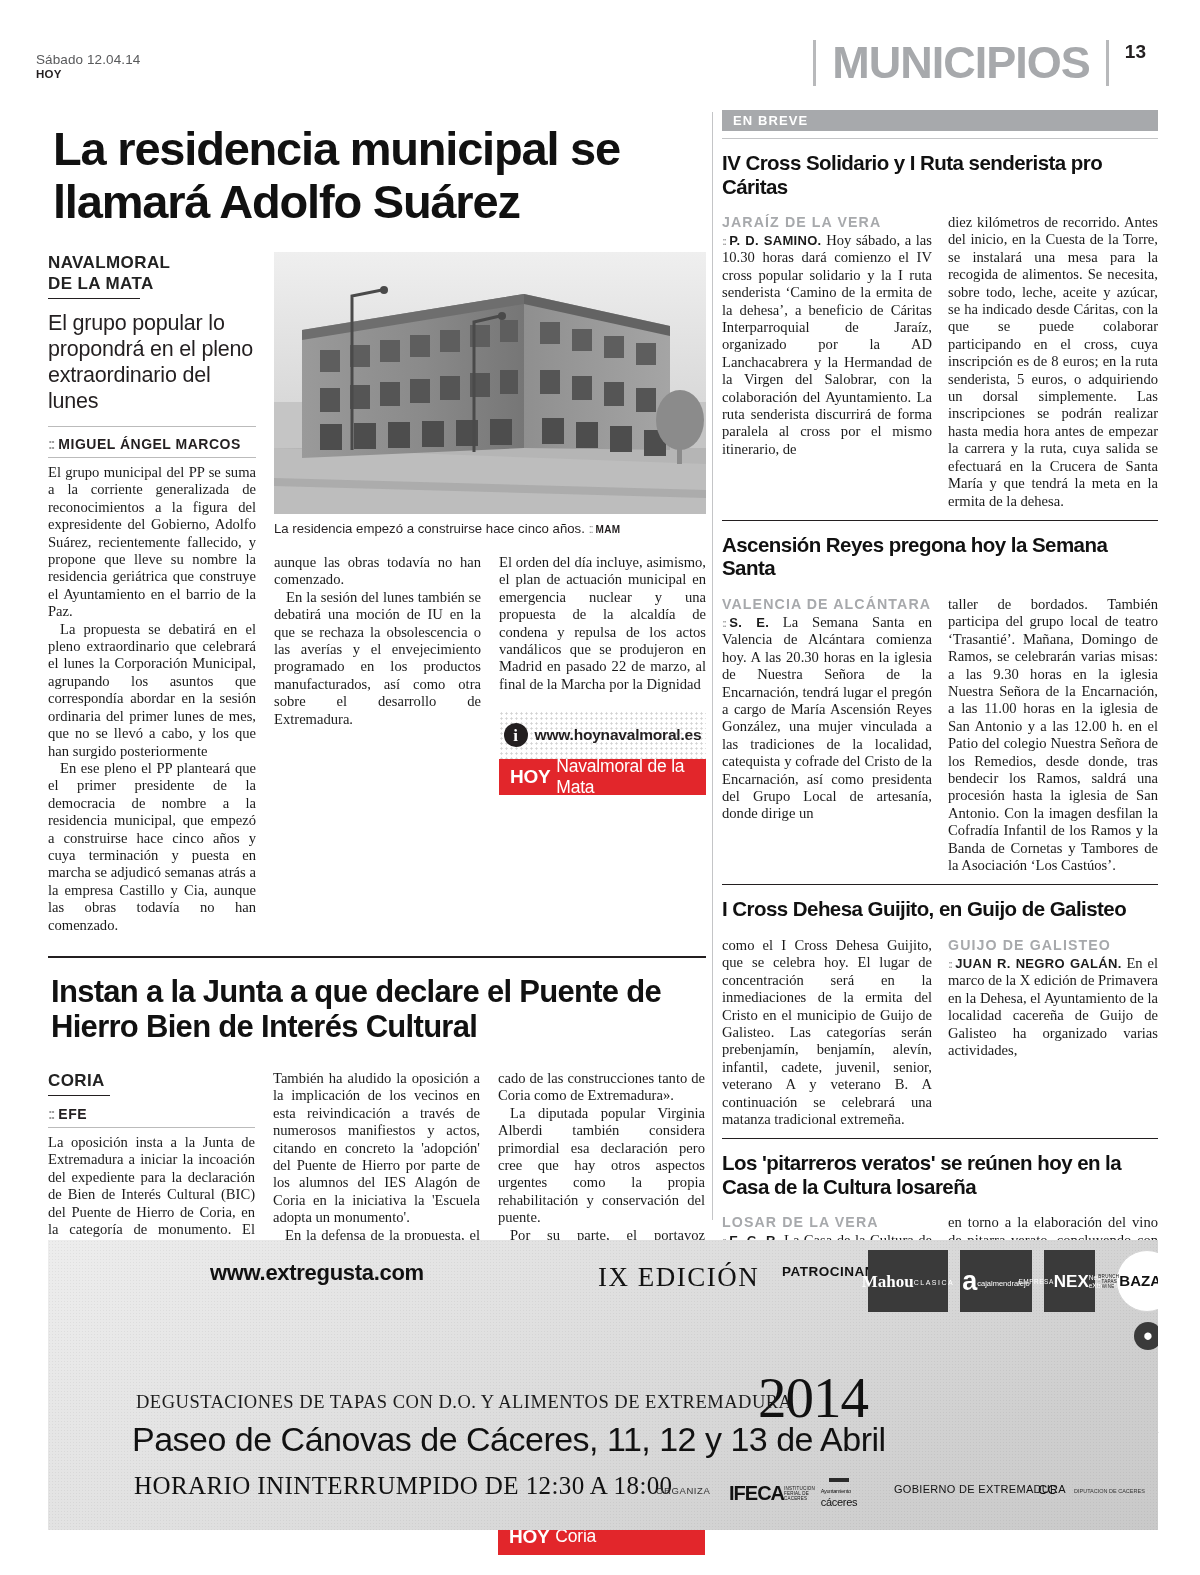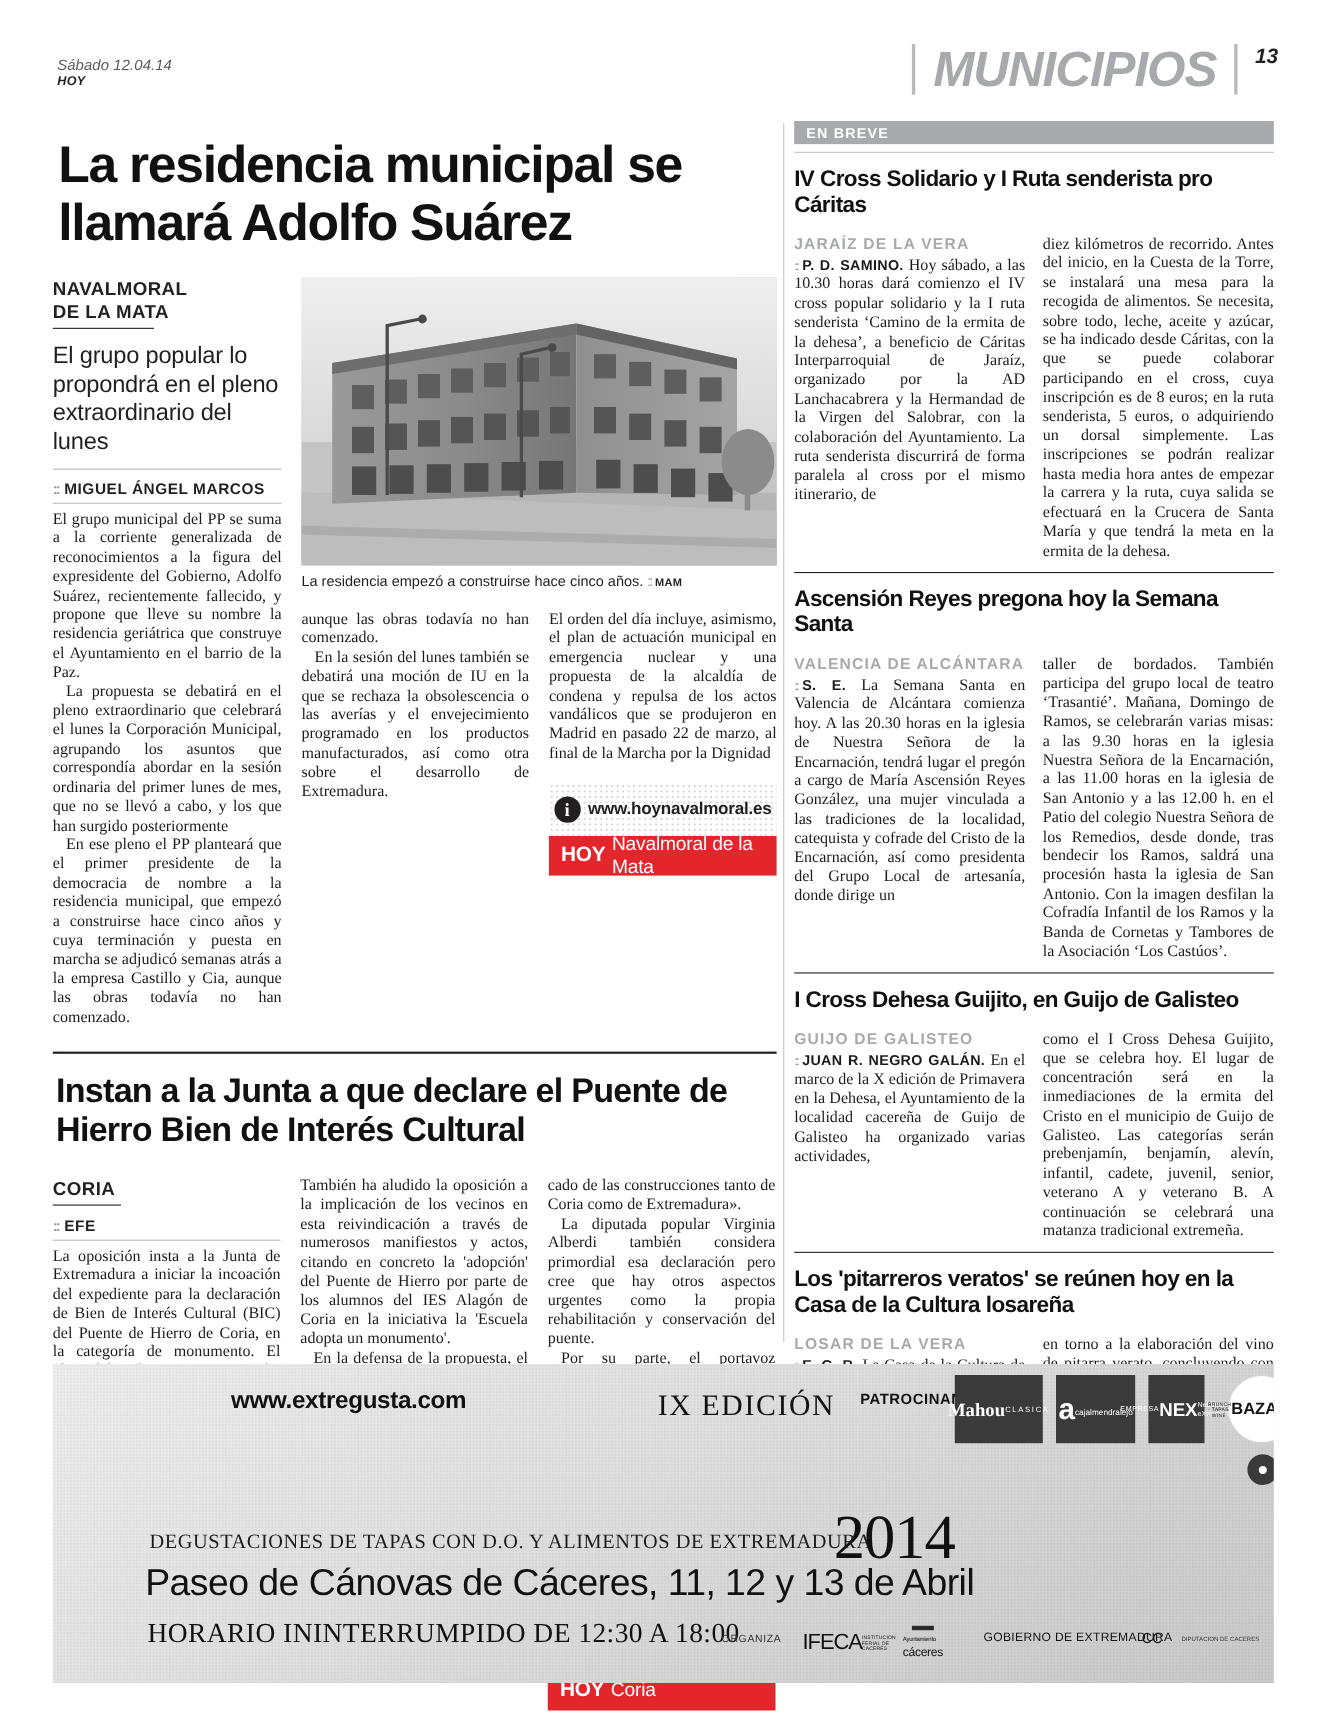--- a/index.html
+++ b/index.html
@@ -8,21 +8,21 @@
     width: 1200px; height: 1575px;
     background: #ffffff;
     font-family: "Liberation Sans", sans-serif;
     color: #1a1a1a;
     position: relative;
     overflow: hidden;
   }
   .page { position: relative; width: 1200px; height: 1575px; padding: 0; }
 
   
-  .masthead { position: absolute; left: 52px; top: 52px; width: 1110px; height: 60px; font-style: italic; }
+  .masthead { position: absolute; left: 36px; top: 52px; width: 1110px; height: 60px; }
   .date-block { position: absolute; left: 0; top: 0; }
   .date-line { font-size: 13.5px; color: #58595b; letter-spacing: .1px; line-height: 15px;
                font-family: "Liberation Sans", sans-serif; }
   .hoy-small { font-size: 11.5px; font-weight: bold; color: #231f20; letter-spacing: .3px; line-height: 14px; }
   .section-head { position: absolute; right: 0; top: -12px; display: flex; align-items: center; }
   .sec-rule { width: 3px; height: 46px; background: #b8b9bb; margin-right: 16px; }
   .sec-title { font-size: 45px; font-weight: bold; color: #a7a9ac; letter-spacing: -1px;
                line-height: 46px; font-family: "Liberation Sans", sans-serif; }
   .sec-rule2 { width: 3px; height: 46px; background: #b8b9bb; margin: 0 16px; }
   .page-no { font-size: 19px; font-weight: bold; color: #231f20; line-height: 20px; align-self: flex-start;
@@ -143,21 +143,21 @@
   .sp-nex .n2 { font-size: 17px; font-weight: bold; line-height: 17px; }
   .sp-nex .n3 { font-size: 6.5px; line-height: 8px; margin-top: 2px; text-align: center; }
   .sp-bazar { left: 1068px; top: 10px; width: 62px; height: 62px; border-radius: 50%; background: #fff; color: #111;
               border: 1px solid #d4d4d4; }
   .sp-bazar .b0 { font-size: 4.5px; letter-spacing: .3px; }
   .sp-bazar .b1 { font-size: 15px; font-weight: bold; line-height: 16px; }
   .sp-bazar .b2 { font-size: 5px; letter-spacing: .6px; }
   .sp-small { left: 1086px; top: 82px; width: 28px; height: 28px; border-radius: 50%; background: #3a3a3a; }
   .sp-small .s1 { font-size: 7px; font-weight: bold; }
   .sp-ifeca { left: 668px; top: 238px; width: 72px; height: 30px; background: transparent; color: #111; }
-  .sp-ifeca .f1 { font-size: 20px; font-weight: normal; letter-spacing: -1px; line-height: 20px; margin-left: 40px; }
+  .sp-ifeca .f1 { font-size: 20px; font-weight: bold; letter-spacing: -1px; line-height: 20px; margin-left: 40px; }
   .sp-ifeca .f2 { font-size: 4.5px; letter-spacing: .2px; }
   .sp-cac { left: 752px; top: 238px; width: 78px; height: 30px; background: transparent; color: #111;
             flex-direction: column; gap: 4px; }
   .sp-cac .blk { width: 20px; height: 24px; background: #2b2b2b; }
   .sp-cac .cc { font-size: 11px; letter-spacing: -.3px; line-height: 11px; }
   .sp-gob { left: 846px; top: 243px; font-size: 11px; letter-spacing: .3px; color: #111; background: transparent; }
   .sp-ccc { left: 990px; top: 242px; font-size: 13px; color: #111; background: transparent; }
   .sp-dip { left: 1026px; top: 248px; font-size: 5.5px; color: #333; background: transparent; }
 </style>
 </head>
@@ -402,28 +402,28 @@
             <p class="first">taller de bordados. También participa del grupo local de teatro ‘Trasantié’. Mañana, Domingo de Ramos, se celebrarán varias misas: a las 9.30 horas en la iglesia Nuestra Señora de la Encarnación, a las 11.00 horas en la iglesia de San Antonio y a las 12.00 h. en el Patio del colegio Nuestra Señora de los Remedios, desde donde, tras bendecir los Ramos, saldrá una procesión hasta la iglesia de San Antonio. Con la imagen desfilan la Cofradía Infantil de los Ramos y la Banda de Cornetas y Tambores de la Asociación ‘Los Castúos’.</p>
           </div>
         </div>
       </div>
     </div>
 
     <div class="brief">
       <div class="brief-hl">I Cross Dehesa Guijito, en Guijo de Galisteo</div>
       <div class="brief-cols">
         <div class="brief-c">
+          <div class="bodytext">
+            <p class="first">como el I Cross Dehesa Guijito, que se celebra hoy. El lugar de concentración será en la inmediaciones de la ermita del Cristo en el municipio de Guijo de Galisteo. Las categorías serán prebenjamín, benjamín, alevín, infantil, cadete, juvenil, senior, veterano A y veterano B. A continuación se celebrará una matanza tradicional extremeña.</p>
+          </div>
+        </div>
+        <div class="brief-c">
           <div class="place">GUIJO DE GALISTEO</div>
           <div class="bodytext">
             <p class="first"><span class="sig-dots">::</span><span class="sig">JUAN R. NEGRO GALÁN.</span><span>  En el marco de la X edición de Primavera en la Dehesa, el Ayuntamiento de la localidad cacereña de Guijo de Galisteo ha organizado varias actividades,</span></p>
-          </div>
-        </div>
-        <div class="brief-c">
-          <div class="bodytext">
-            <p class="first">como el I Cross Dehesa Guijito, que se celebra hoy. El lugar de concentración será en la inmediaciones de la ermita del Cristo en el municipio de Guijo de Galisteo. Las categorías serán prebenjamín, benjamín, alevín, infantil, cadete, juvenil, senior, veterano A y veterano B. A continuación se celebrará una matanza tradicional extremeña.</p>
           </div>
         </div>
       </div>
     </div>
 
     <div class="brief">
       <div class="brief-hl">Los 'pitarreros veratos' se reúnen hoy en la Casa de la Cultura losareña</div>
       <div class="brief-cols">
         <div class="brief-c">
           <div class="place">LOSAR DE LA VERA</div>

